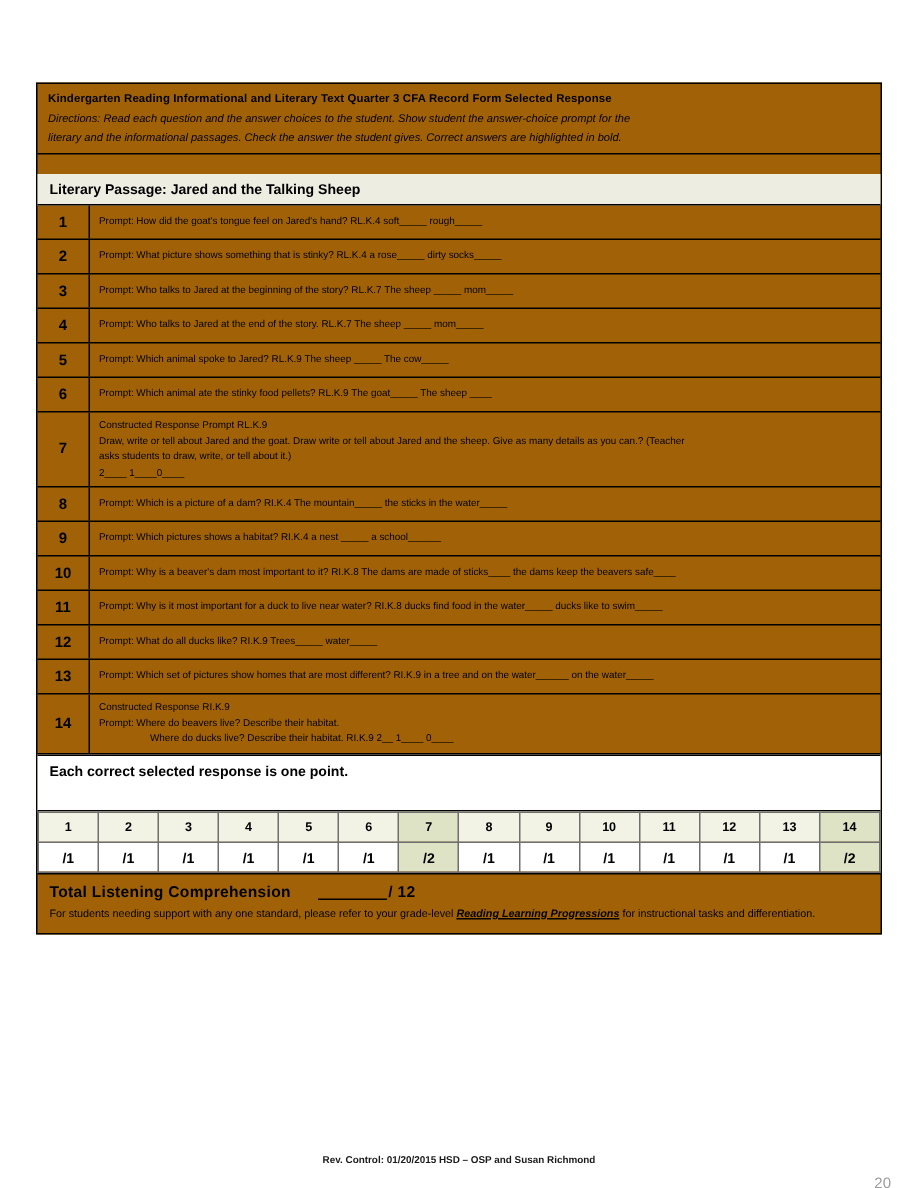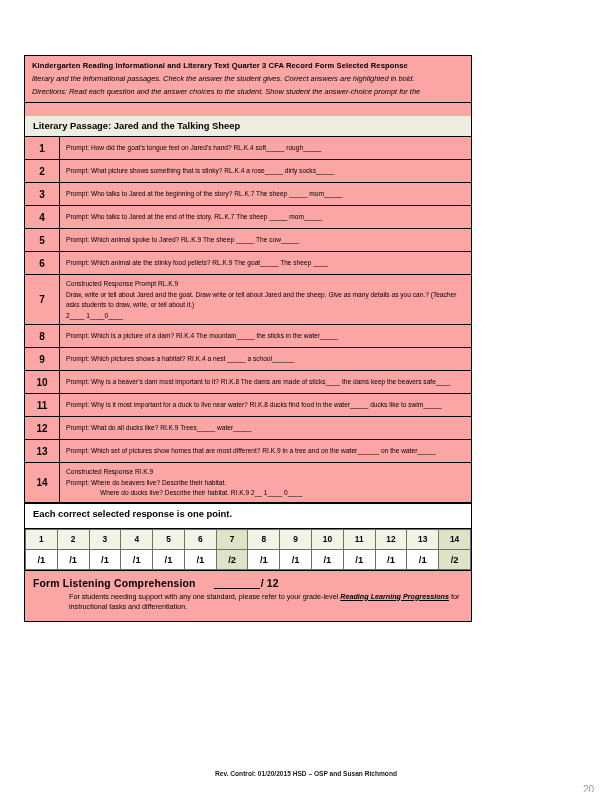--- a/index.html
+++ b/index.html
@@ -13,24 +13,24 @@
     position: relative;
     font-family: "Liberation Sans", sans-serif;
     color: #000000;
     overflow: hidden;
   }
 
   #sheet {
     position: absolute;
     left: 24px;
     top: 55px;
-    width: 448px;
+    width: 564px;
     border: 1.5px solid #000;
     box-sizing: border-box;
-    background: #fca5a5;
+    background: #a16207;
   }
 
   
   .intro {
     padding: 4px 6px 5px 7px;
     border-bottom: 1.5px solid #000;
   }
   .intro-title {
     font-size: 7.6px;
     font-weight: bold;
@@ -87,21 +87,21 @@
   }
   .qtext .ln { display: block; }
   .qtext .indent { padding-left: 34px; }
 
   
   .score-head {
     border-top: 0;
     border-bottom: 1.5px solid #000;
     font-size: 9.4px;
     font-weight: bold;
-    padding: 4px 0 8px 8px;
+    padding: 4px 0 20px 8px;
     line-height: 12px;
     background: #ffffff;
   }
   table.score {
     border-collapse: collapse;
     width: 100%;
     table-layout: fixed;
   }
   table.score td {
     border: 1px solid #6f6f6f;
@@ -137,21 +137,20 @@
     display: inline-block;
     width: 46px;
     border-bottom: 1.3px solid #000;
     margin: 0 1px 0 18px;
     vertical-align: -2px;
   }
   .total-note {
     font-size: 7.2px;
     line-height: 10.5px;
     margin-top: 3px;
-    margin-left: 36px;
   }
   .total-note .ital-u {
     font-style: italic;
     font-weight: bold;
     text-decoration: underline;
   }
 
   
   .rev {
     position: absolute;
@@ -171,22 +170,22 @@
     color: #9a9a9a;
   }
 </style>
 </head>
 <body>
 
 <div id="sheet">
 
   <div class="intro">
     <div class="intro-title">Kindergarten Reading Informational and Literary Text Quarter 3 CFA Record Form Selected Response</div>
+    <div class="intro-directions">Directions:  Read each question and the answer choices to the student.  Show student the answer-choice prompt for the</div>
     <div class="intro-directions">literary and the informational passages. Check the answer the student gives. Correct answers are highlighted in bold.</div>
-    <div class="intro-directions">Directions:  Read each question and the answer choices to the student.  Show student the answer-choice prompt for the</div>
   </div>
 
   <div class="band">Literary Passage:  Jared and the Talking Sheep</div>
 
   <div class="qrow">
     <div class="qnum">1</div>
     <div class="qtext">Prompt:  How did the goat's tongue feel on Jared's hand?  RL.K.4   soft_____    rough_____</div>
   </div>
   <div class="qrow">
     <div class="qnum">2</div>
@@ -290,21 +289,21 @@
         <td>/1</td>
         <td>/1</td>
         <td class="hl">/2</td>
       </tr>
     </tbody>
       </table>
   </div>
 
   <div class="total">
     <div class="total-line">
-      <span>Form Listening Comprehension</span><span class="blank"></span><span>/ 12</span>
+      <span>Total Listening Comprehension</span><span class="blank"></span><span>/ 12</span>
     </div>
     <div class="total-note">
       <span>For students needing support with any one standard, please refer to your grade-level </span><span class="ital-u">Reading Learning Progressions</span><span> for</span>
       <span>instructional tasks and differentiation.</span>
     </div>
   </div>
 
 </div>
 
 <div class="rev">Rev. Control: 01/20/2015 HSD – OSP and Susan Richmond</div>

